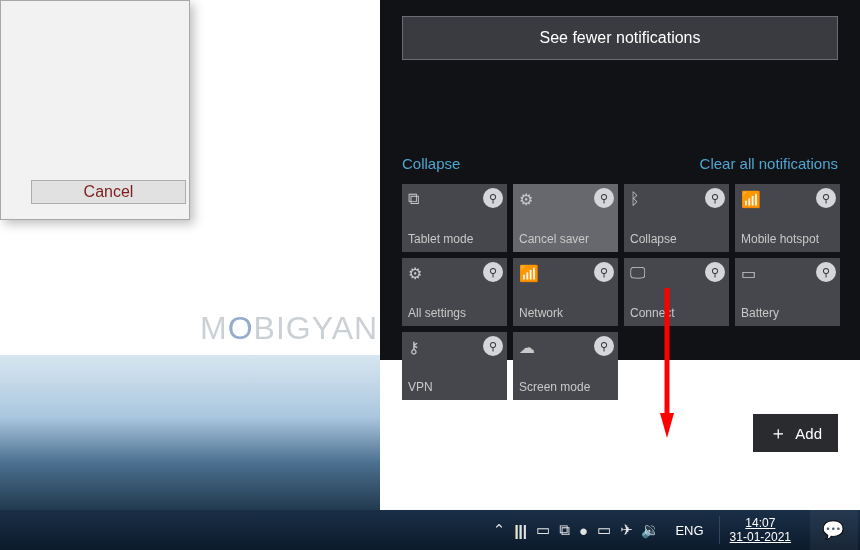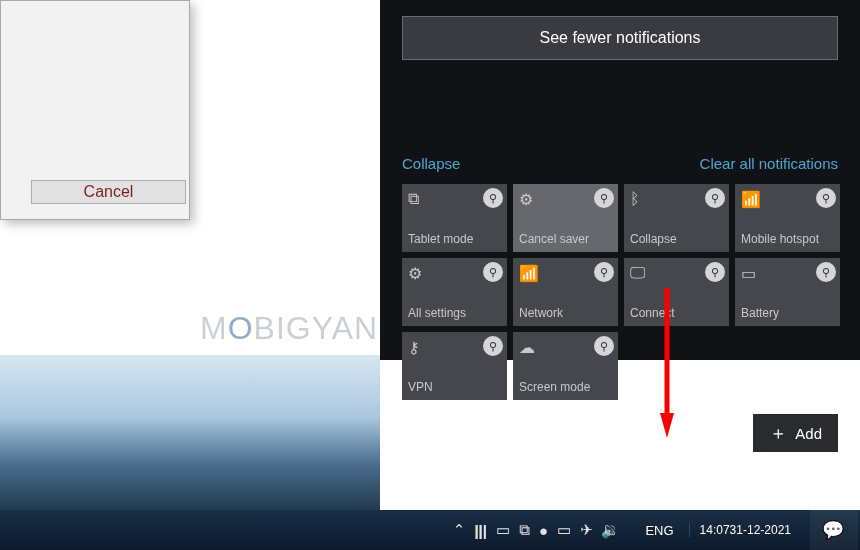--- a/index.html
+++ b/index.html
@@ -121,24 +121,24 @@
     background: linear-gradient(180deg,#1a2f47 0%,#0c1a2c 100%);
     display: flex; align-items: center;
     color: #fff; font-size: 12px;
   }
   .tray-left { flex: 1; }
   .tray {
     display: flex; align-items: center; gap: 9px;
     padding-right: 2px;
   }
   .tray .ico { font-size: 15px; color: #e2e2e2; cursor: pointer; }
-  .tray .lang { font-size: 13px; padding: 0 6px; cursor: pointer; margin-left: 10px; }
+  .tray .lang { font-size: 13px; padding: 0 6px; cursor: pointer; }
   .tray .clock {
-    display: flex; flex-direction: row; align-items: center;
-    line-height: 14px; padding: 0 10px; border-left: 1px solid #2f4763; cursor: pointer;
+    display: flex; flex-direction: column; align-items: center;
+    line-height: 14px; padding: 0 10px; border-left: 1px solid #2f4763; cursor: pointer; text-decoration: underline;
   }
   .tray .notif-btn {
     width: 48px; height: 40px;
     background: rgba(255,255,255,.05);
     display: flex; align-items: center; justify-content: center;
     font-size: 18px; cursor: pointer;
   }
   .ut-green  { color:#2fce3e; }
   .ut-orange { color:#ffa425; }
   .ut-multi  { background: linear-gradient(90deg,#ff6b00,#7fd41b,#2aa4ff,#e94fff); -webkit-background-clip:text; color:transparent; font-weight:900;}
@@ -241,19 +241,19 @@
     <span class="ico ut-multi">|||</span>
     <span class="ico">▭</span>
     <span class="ico ut-orange">⧉</span>
     <span class="ico ut-green">●</span>
     <span class="ico">▭</span>
     <span class="ico">✈</span>
     <span class="ico">🔉</span>
     <span class="lang">ENG</span>
     <div class="clock">
       <span>14:07</span>
-      <span>31-12-2021</span>
+      <span>31-01-2021</span>
     </div>
     <div class="notif-btn">
       <span>💬</span>
     </div>
   </div>
 </div>
 
 </body></html>

